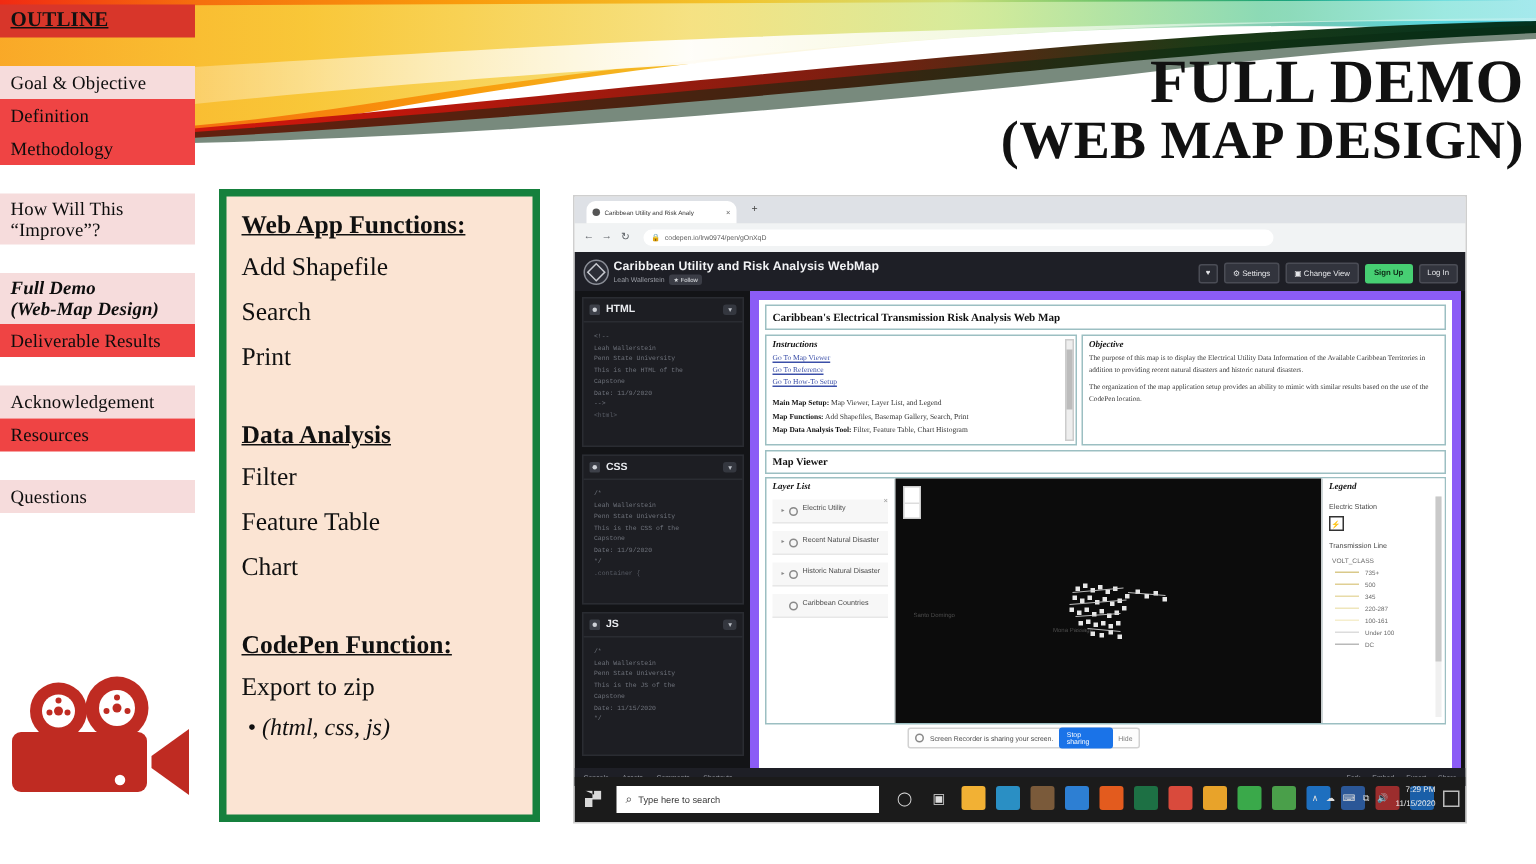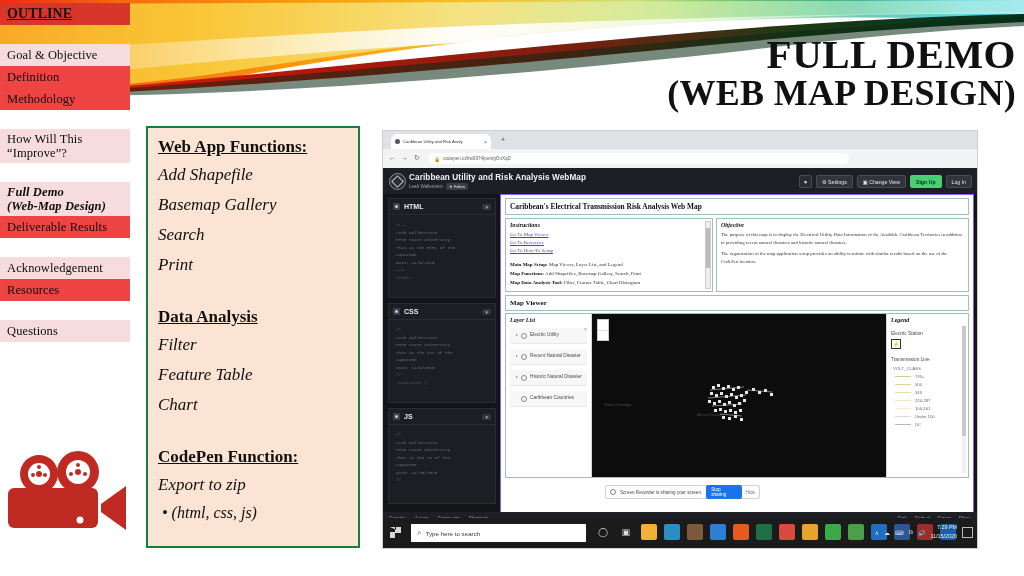--- a/index.html
+++ b/index.html
@@ -53,30 +53,30 @@
     font-size:41px;font-weight:bold;color:#111;letter-spacing:.5px;line-height:44px;
   }
   #title-sub{
     font-size:36px;font-weight:bold;color:#111;letter-spacing:.3px;line-height:32px;margin-top:1px;
   }
 
   
   #card{
     position:absolute;left:146px;top:126px;width:214px;height:422px;
     background:#fbe4d3;
-    border:2px solid #15803d;
+    border:5px solid #15803d;
     box-sizing:border-box;
     padding:8px 10px 6px 10px;
   }
   .c-h{
     font-weight:bold;font-size:17px;text-decoration:underline;color:#101010;
     margin:0 0 3px 0;line-height:21px;
   }
   .c-i{
-    font-style:italic;font-size:17px;color:#101010;line-height:30px;
+    font-size:17px;color:#101010;line-height:30px;
   }
   .c-gap{height:26px;}
   .c-bullet{
     font-style:italic;font-size:16px;color:#101010;line-height:26px;padding-left:4px;
   }
 
   
   #camera{position:absolute;left:8px;top:448px;width:120px;height:92px;}
 
   
@@ -144,21 +144,21 @@
   .pane-sq:after{content:"";width:3px;height:3px;background:#cfd2d8;border-radius:50%;}
   .pane-name{font-size:7px;color:#e8eaee;font-weight:bold;flex:1;}
   .pane-chev{font-size:5px;color:#b9bcc3;background:#34373f;padding:0 3px;border-radius:2px;}
   .pane-code{padding:6px 5px 4px 7px;}
   .cl{font-size:4.3px;color:#6f737c;line-height:7.5px;font-family:"Liberation Mono", monospace;white-space:nowrap;}
   .cl.dim{color:#585c65;}
 
   
   #preview{
     position:absolute;left:117px;top:0;right:3px;bottom:0;background:#ffffff;
-    border:1px solid #8b5cf6;box-sizing:border-box;overflow:hidden;
+    border:6px solid #8b5cf6;box-sizing:border-box;overflow:hidden;
   }
   #pv-title{
     margin:3px 4px 0 4px;border:1px solid #9cbfc2;padding:3px 4px;
     font-family:"Liberation Serif", serif;font-weight:bold;font-size:7.4px;color:#111;
   }
   #pv-row{display:flex;margin:3px 4px 0 4px;gap:3px;height:74px;}
   .pv-box{border:1px solid #9cbfc2;box-sizing:border-box;padding:3px 4px;position:relative;overflow:hidden;}
   .pv-h{font-family:"Liberation Serif", serif;font-weight:bold;font-style:italic;font-size:6px;color:#111;margin-bottom:3px;}
   .pv-link{font-size:5px;color:#3b4fa8;text-decoration:underline;line-height:8px;font-family:"Liberation Serif", serif;}
   .pv-kv{font-size:5px;color:#333;line-height:8px;font-family:"Liberation Serif", serif;margin-top:1px;}
@@ -316,21 +316,20 @@
 </div>
 
 <div id="title-block">
   <div id="title-main">FULL DEMO</div>
   <div id="title-sub">(WEB MAP DESIGN)</div>
 </div>
 
 <div id="card">
   <div class="c-h">Web App Functions:</div>
   <div class="c-i">Add Shapefile</div>
-  <div class="c-i">Basemap Gallery</div>
   <div class="c-i">Search</div>
   <div class="c-i">Print</div>
   <div class="c-gap"></div>
   <div class="c-h">Data Analysis</div>
   <div class="c-i">Filter</div>
   <div class="c-i">Feature Table</div>
   <div class="c-i">Chart</div>
   <div class="c-gap"></div>
   <div class="c-h">CodePen Function:</div>
   <div class="c-i">Export  to zip</div>

